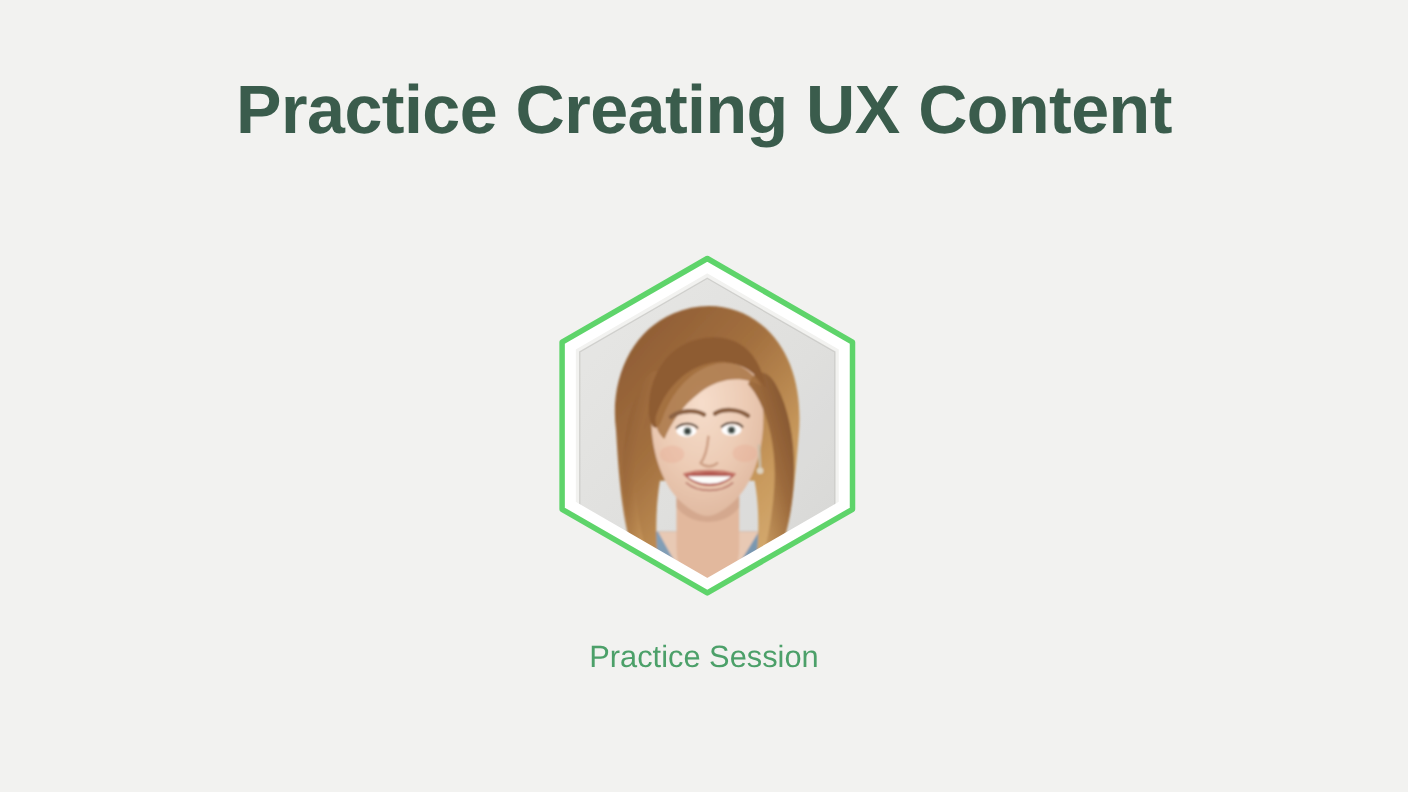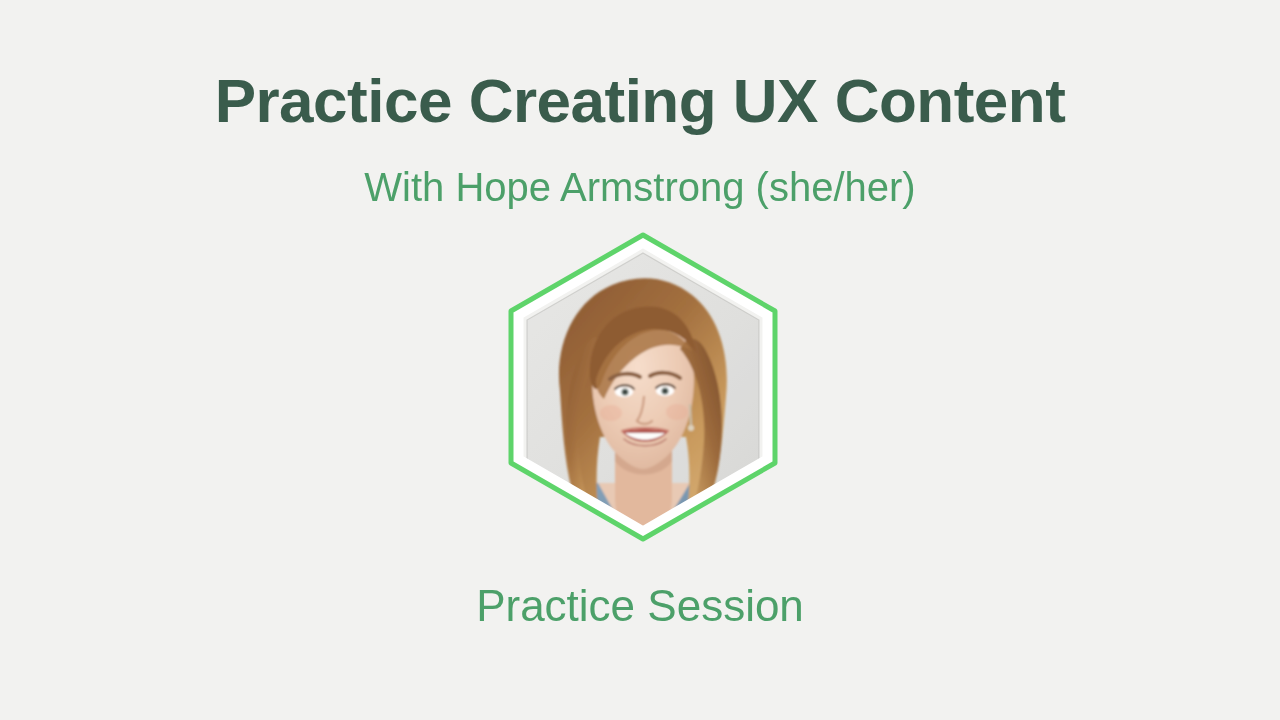--- a/index.html
+++ b/index.html
@@ -70,35 +70,34 @@
     height: 332px;
   }
 
   
   #caption {
     position: absolute;
     top: 580px;
     left: 0;
     width: 1280px;
     text-align: center;
-    font-size: 44px;
+    font-size: 28px;
     font-weight: 400;
     color: #4ca069;
     line-height: 1.2;
     white-space: nowrap;
   }
 </style>
 </head>
 <body>
 
 <div id="slide">
 
   <div id="title">Practice Creating UX Content</div>
 
-  <div id="subtitle">With Hope Armstrong (she/her)</div>
 
   <div id="avatar-wrap">
     <svg id="avatar-svg" viewBox="0 0 298 332" xmlns="http://www.w3.org/2000/svg">
       <defs>
 
         <clipPath id="hexClipInner">
           <path d="M149 24
                    L265 91
                    L265 241
                    L149 308

